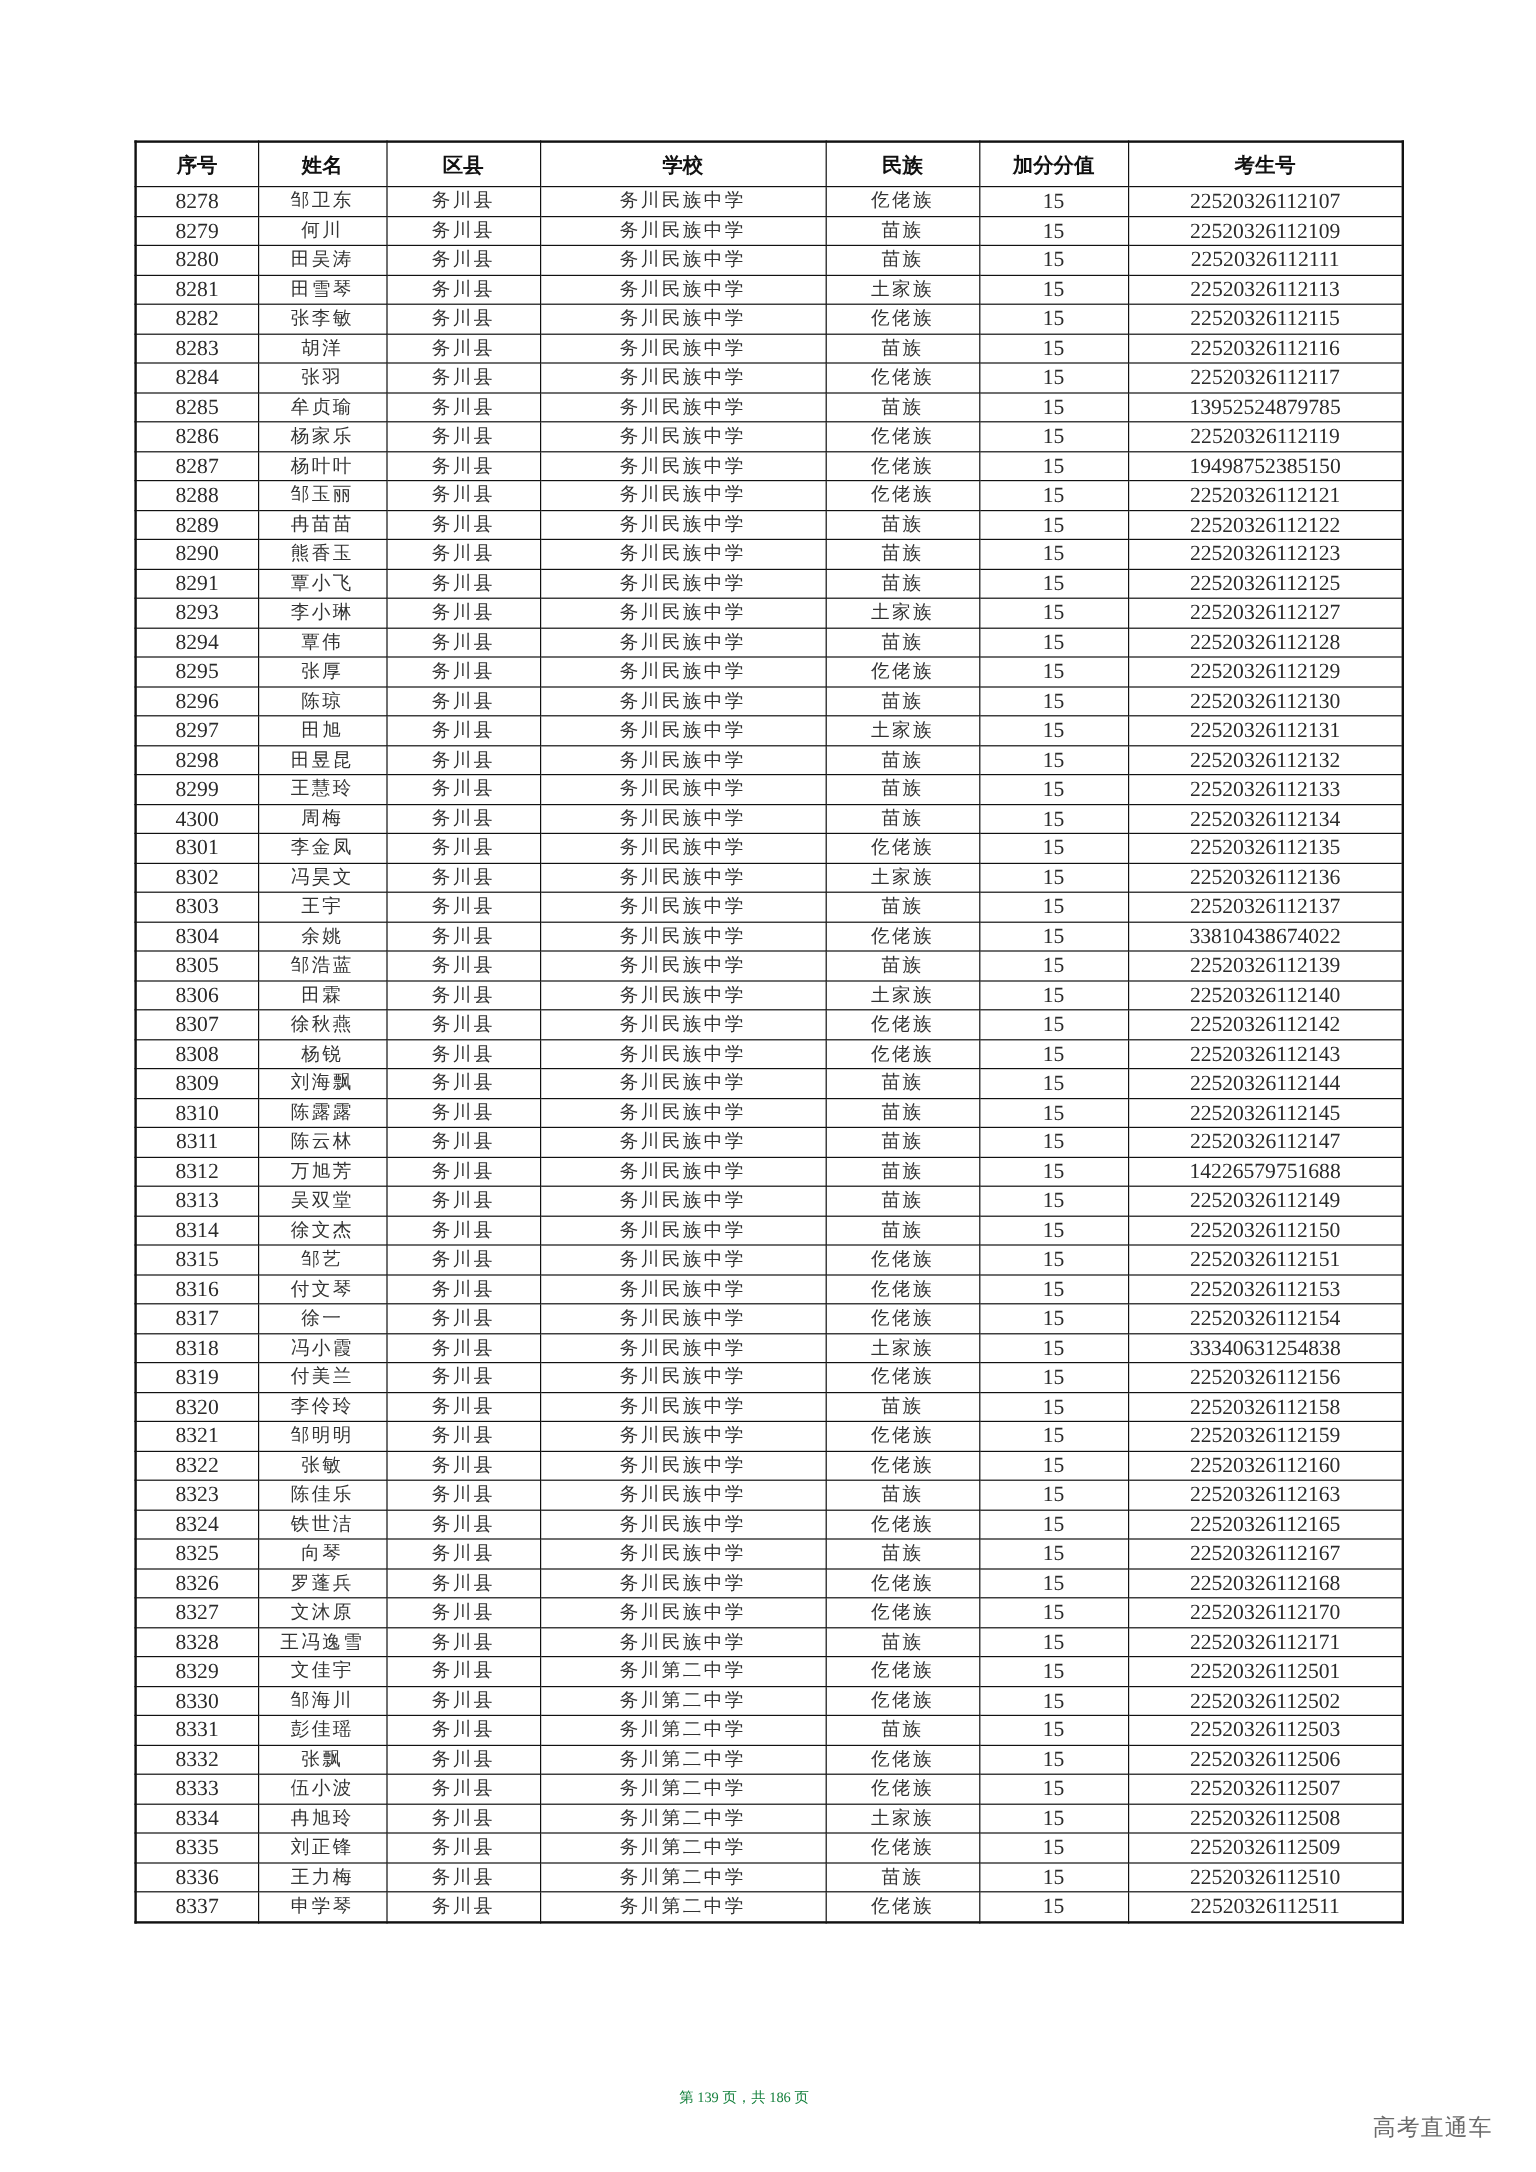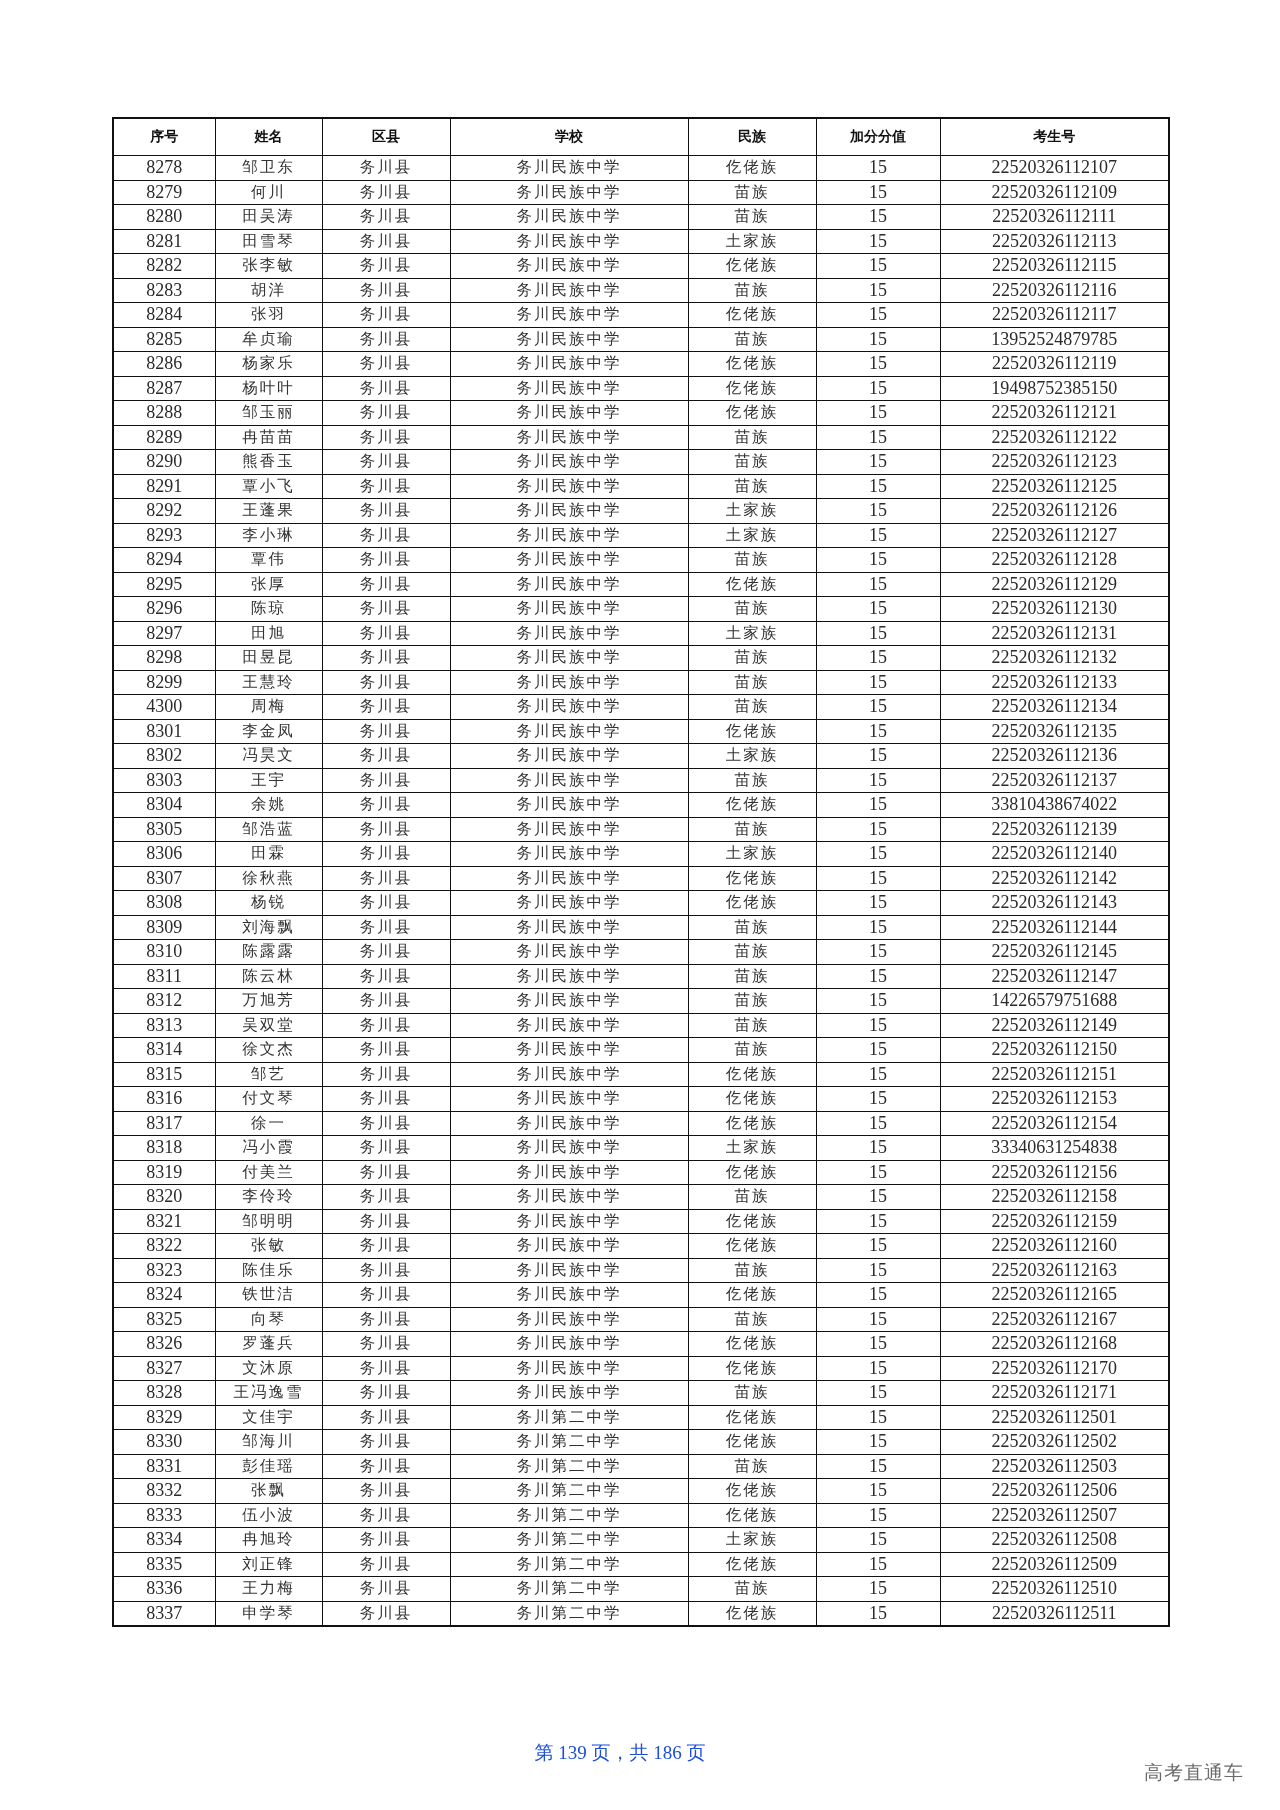--- a/index.html
+++ b/index.html
@@ -4,27 +4,27 @@
 <style>
   html, body { margin: 0; padding: 0; background: #ffffff; }
   body { width: 1280px; height: 1810px; position: relative; overflow: hidden;
          font-family: "DejaVu Serif", "Liberation Serif", serif; color: #1a1a1a; }
   #doc-table { position: absolute; left: 112px; top: 117px; width: 1056px;
                border-collapse: collapse; table-layout: fixed;
                border: 2px solid #111; }
   #doc-table th, #doc-table td { border: 1.6px solid #111; text-align: center;
                padding: 0; overflow: hidden; white-space: nowrap; }
   #doc-table thead th { height: 36px; font-family: "DejaVu Sans", "Liberation Sans", sans-serif;
-               font-weight: bold; font-size: 14px; color: #111; }
+               font-weight: bold; font-size: 17px; color: #111; }
   #doc-table tbody td { height: 23.5px; font-size: 16.5px; line-height: 23px; color: #2a2a2a; }
   #doc-table td.num { font-family: "Liberation Serif", "DejaVu Serif", serif; font-size: 18px; }
   #doc-table td.cjk { font-family: "DejaVu Sans", "Liberation Sans", sans-serif; font-size: 15.5px;
                letter-spacing: 2px; font-weight: 300; color: #333; }
   .page-footer { position: absolute; top: 1740px; left: 0; width: 1280px; text-align: center;
-               font-family: "Liberation Serif", "DejaVu Serif", serif; font-size: 19px; color: #1d4ed8; }
+               font-family: "Liberation Serif", "DejaVu Serif", serif; font-size: 12px; color: #15803d; }
   .page-footer span { margin-left: -40px; }
   .watermark { position: absolute; top: 1760px; left: 1144px; font-family: Liberation Sans, sans-serif;
                font-size: 19px; color: #6b6b6b; letter-spacing: 1px; }
 </style>
 </head>
 <body>
 
 <table id="doc-table">
   <colgroup>
     <col style="width:102px">
@@ -167,29 +167,20 @@
       <tr>
         <td class="num">8291</td>
         <td class="cjk">覃小飞</td>
         <td class="cjk">务川县</td>
         <td class="cjk">务川民族中学</td>
         <td class="cjk">苗族</td>
         <td class="num">15</td>
         <td class="num">22520326112125</td>
       </tr>
       <tr>
-        <td class="num">8292</td>
-        <td class="cjk">王蓬果</td>
-        <td class="cjk">务川县</td>
-        <td class="cjk">务川民族中学</td>
-        <td class="cjk">土家族</td>
-        <td class="num">15</td>
-        <td class="num">22520326112126</td>
-      </tr>
-      <tr>
         <td class="num">8293</td>
         <td class="cjk">李小琳</td>
         <td class="cjk">务川县</td>
         <td class="cjk">务川民族中学</td>
         <td class="cjk">土家族</td>
         <td class="num">15</td>
         <td class="num">22520326112127</td>
       </tr>
       <tr>
         <td class="num">8294</td>

